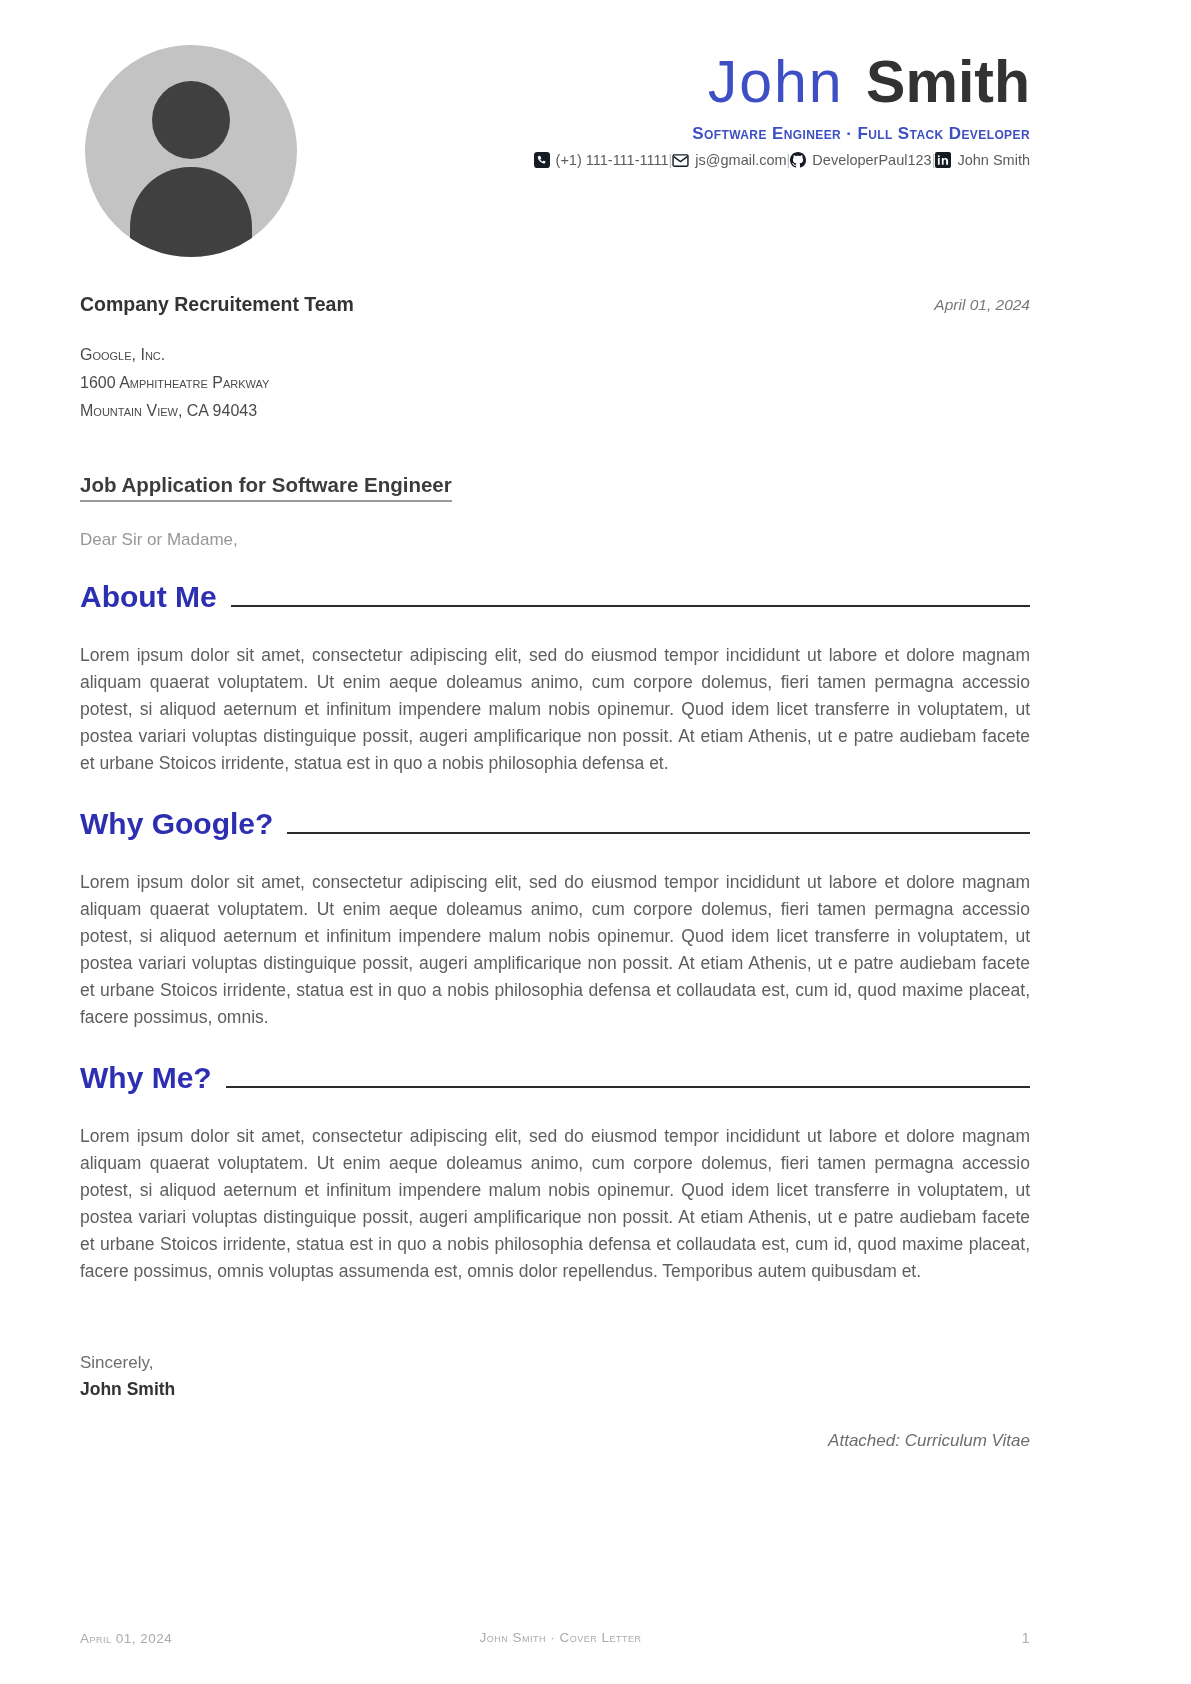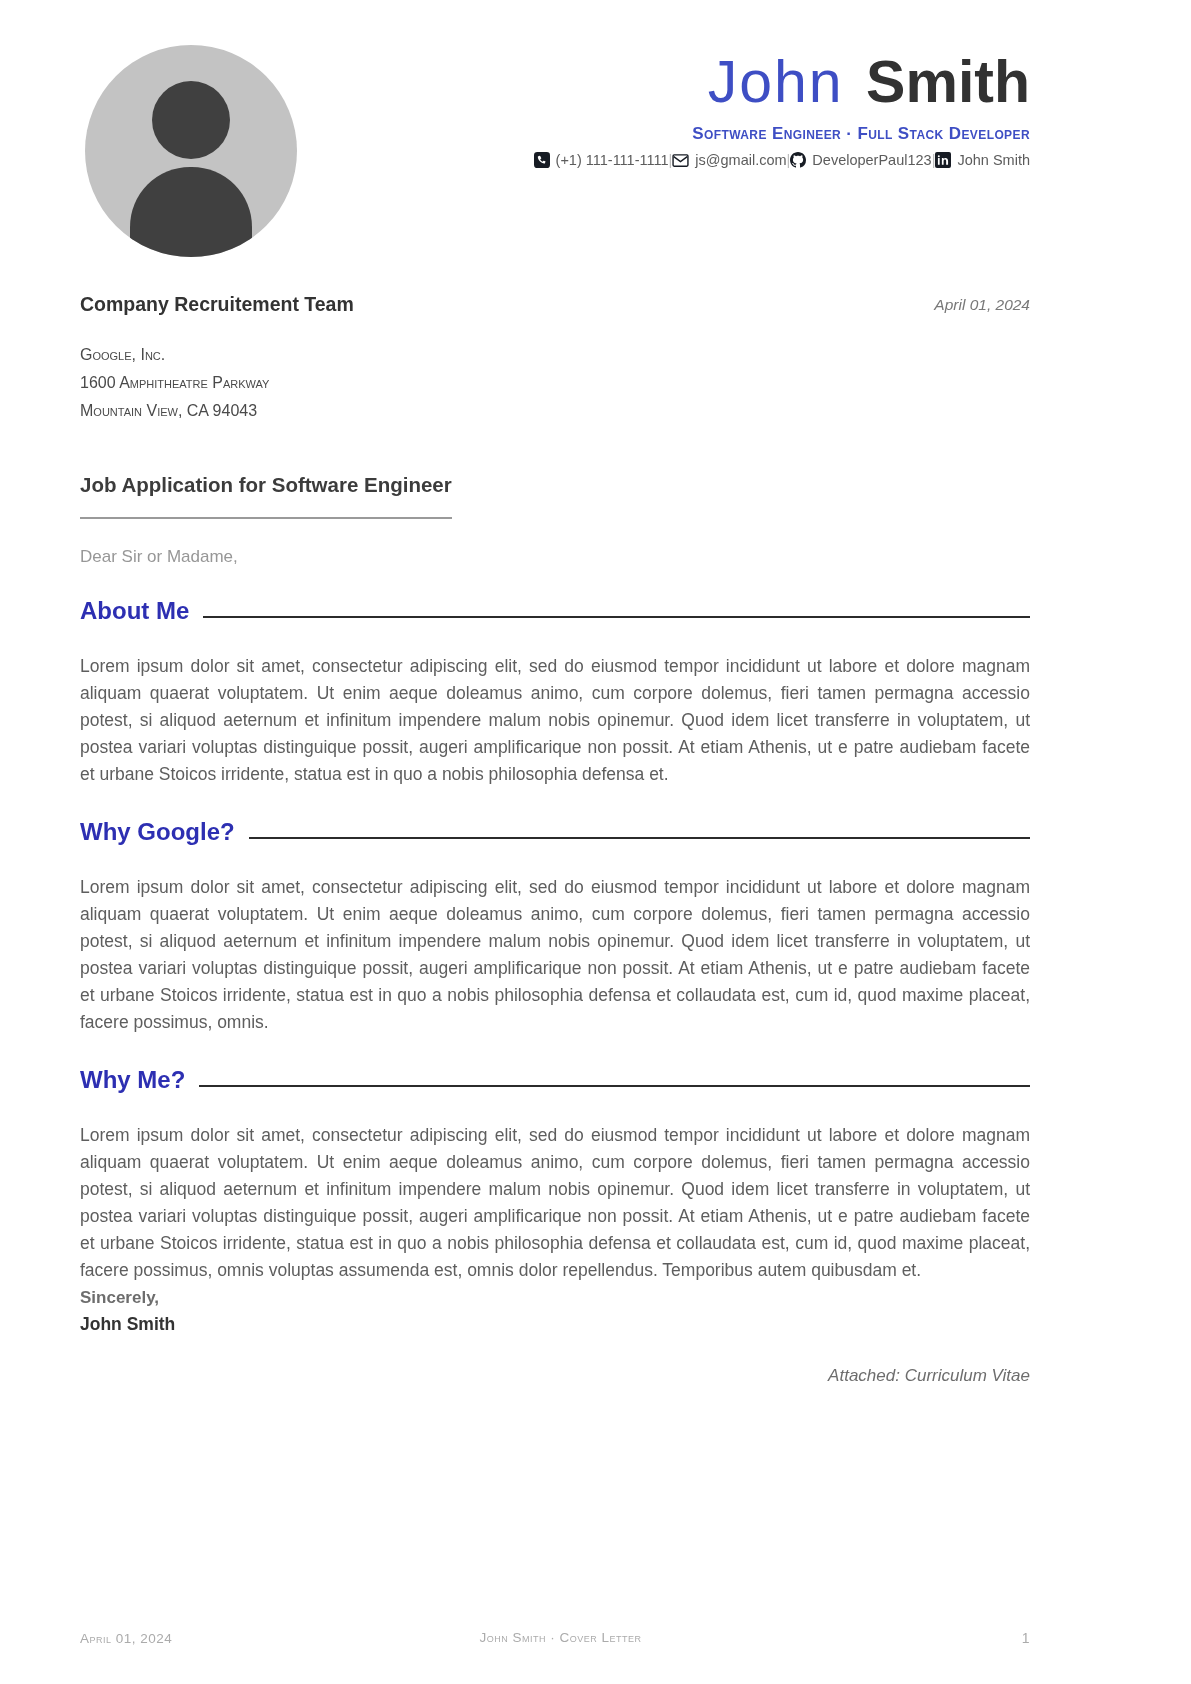--- a/index.html
+++ b/index.html
@@ -51,36 +51,36 @@
   .letter-date { font-size:15.5px; font-style:italic; color:#787878; }
   .org-block {
     margin-top:25px; font-variant:small-caps; font-size:16px;
     color:#4a4a4a; line-height:28px;
   }
 
   
   .subject {
     margin-top:48px; display:inline-block;
     font-size:20.5px; font-weight:700; color:#3c3c3c;
-    border-bottom:2px solid #9a9a9a; padding-bottom:20px;
+    border-bottom:2px solid #9a9a9a; padding-bottom:3px;
   }
   .salutation { margin-top:28px; font-size:17px; color:#979797; }
 
   
   .section { margin-top:30px; }
   .section-head { display:flex; align-items:flex-end; }
-  .section-title { font-size:24px; font-weight:700; color:#2d2fb2; white-space:nowrap; }
+  .section-title { font-size:30px; font-weight:700; color:#2d2fb2; white-space:nowrap; }
   .section-rule { flex:1; height:2px; background:#2b2b2b; margin-left:14px; margin-bottom:7px; }
   .section-body {
     margin-top:28px; font-size:17.5px; line-height:27px;
     color:#5e5e5e; text-align:justify;
   }
 
   
-  .closing { font-size:17px; color:#6d6d6d; line-height:27px;font-weight:bold; }
+  .closing { margin-top:64px; font-size:17px; color:#6d6d6d; line-height:27px; }
   .signature { font-size:17.5px; font-weight:700; color:#333333; line-height:27px; }
   .attachment { margin-top:28px; font-size:17px; font-style:italic; color:#6d6d6d;text-align:right; }
 
   
   .footer {
     position:absolute; left:80px; right:161px; bottom:38px;
     display:flex; justify-content:space-between; align-items:baseline;
     font-variant:small-caps; font-size:13.5px; color:#ababab; letter-spacing:.5px;
   }
   .footer-center { position:absolute; left:11px; right:0; text-align:center; }

